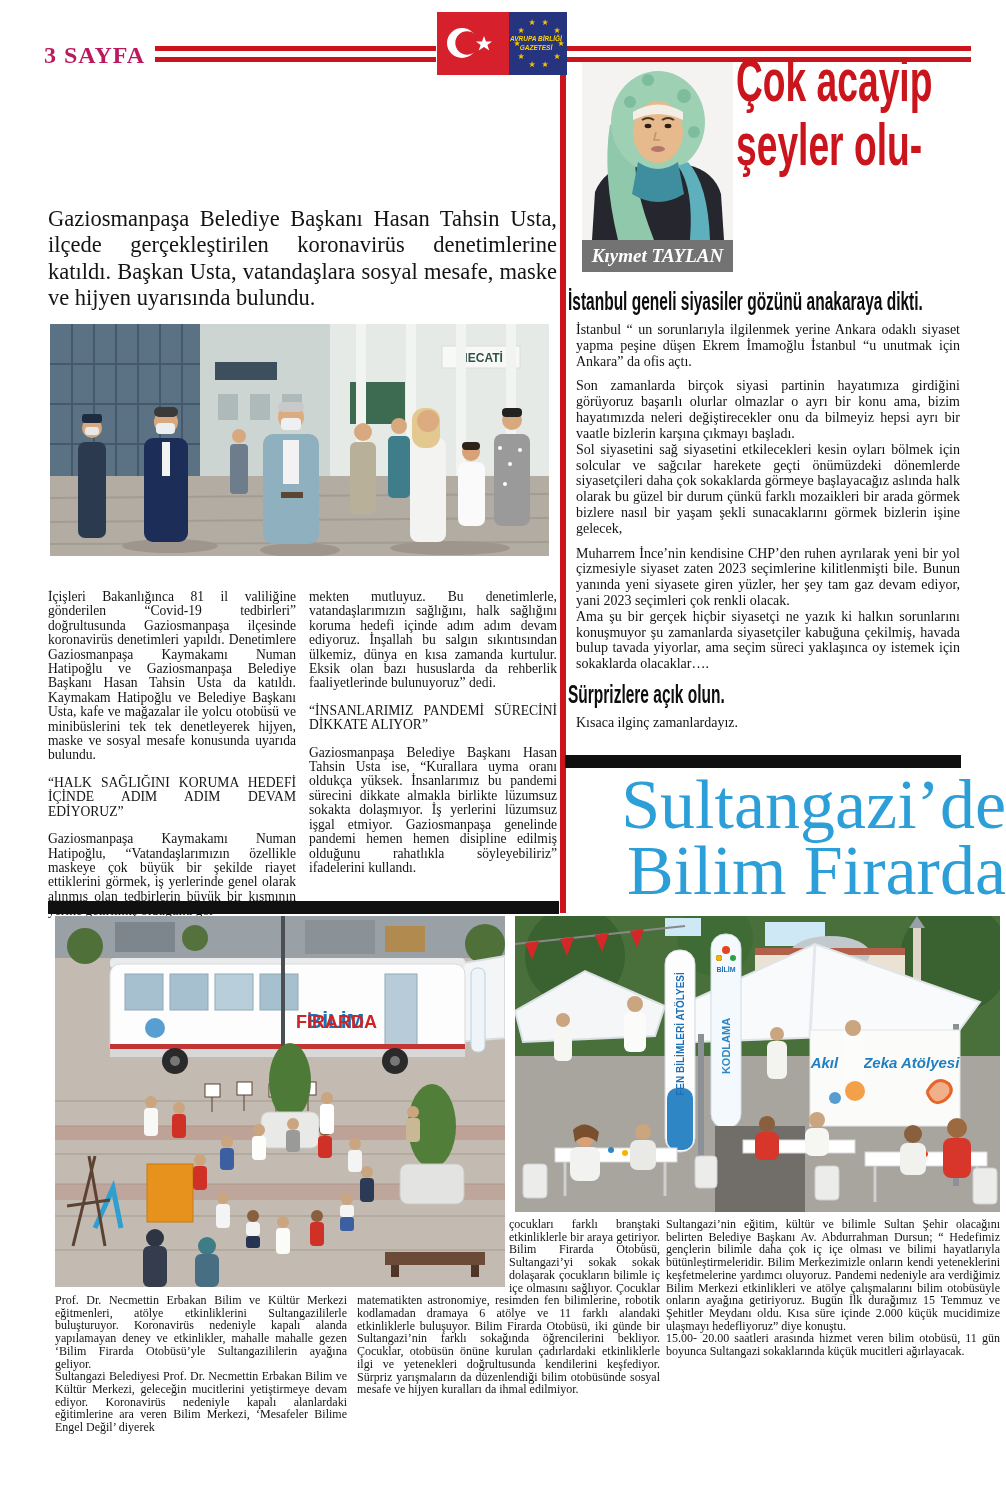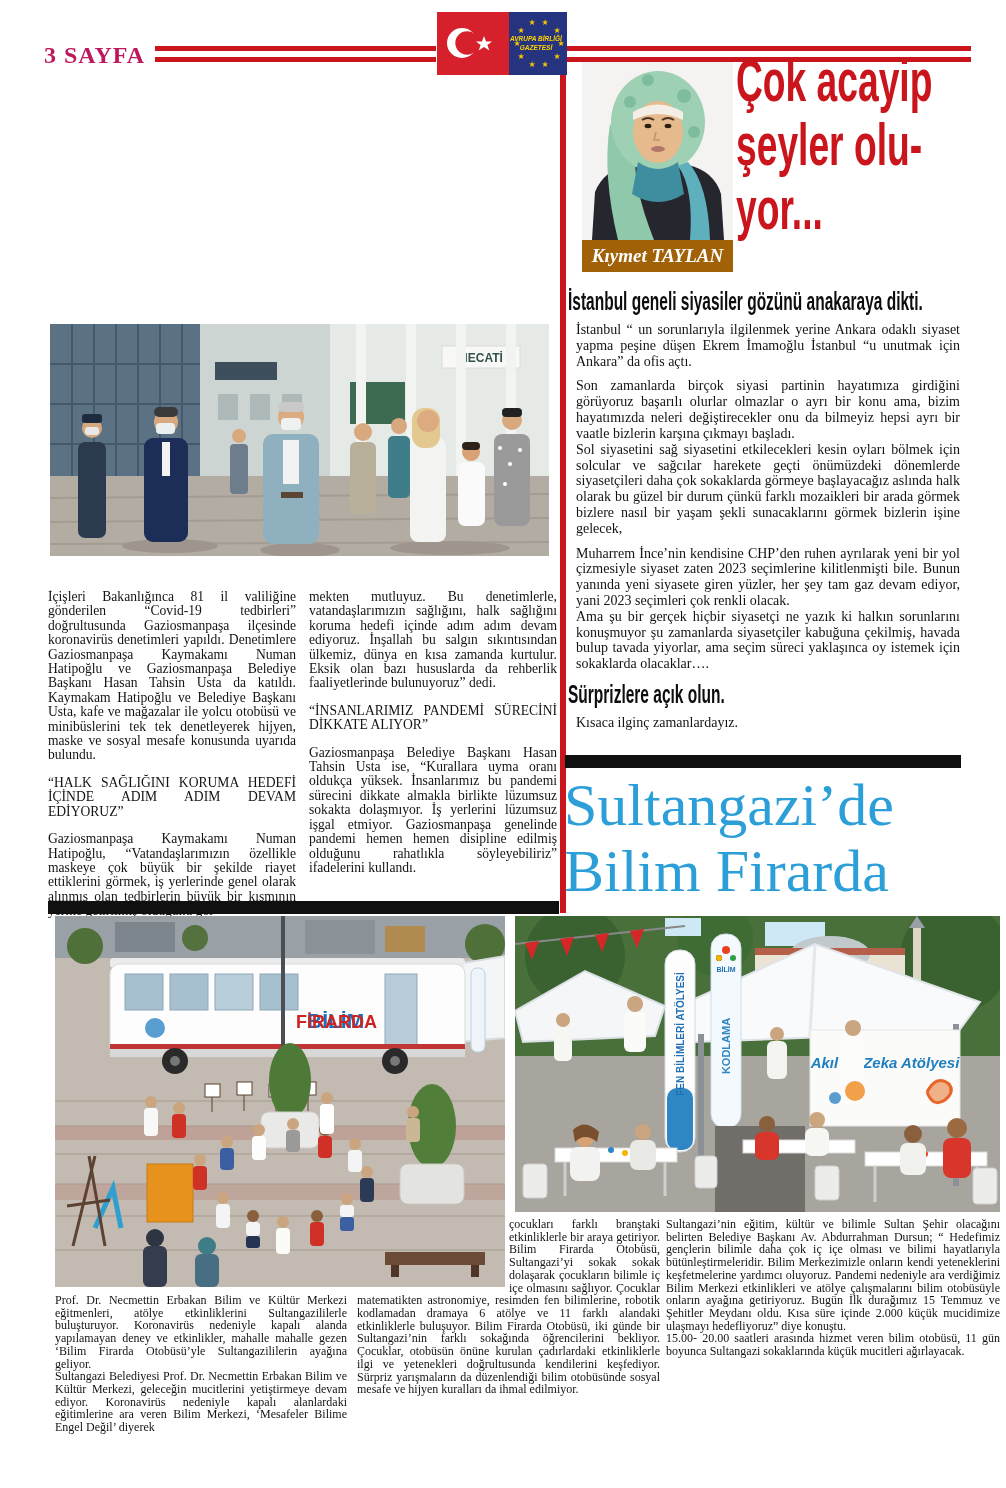--- a/index.html
+++ b/index.html
@@ -16,34 +16,34 @@
   
   .h1wrap{left:48px;top:132px;width:512px;height:66px;overflow:visible;}
   .h1wrap .cond{font-family:"Liberation Sans",sans-serif;font-weight:bold;font-size:58px;
                 line-height:62px;color:#c9151b;transform:scaleX(.31);}
   .lede{left:48px;top:206px;width:509px;font-size:22.5px;line-height:1.17;}
   .cols{top:590px;width:248px;height:334px;overflow:hidden;font-size:13.6px;line-height:1.06;}
   .subhead{text-transform:none;}
   .barL{left:48px;top:901px;width:511px;height:13px;background:#101010;}
   .vline{left:560px;top:75px;width:6px;height:838px;background:#c9151b;}
   
-  .namebar{left:582px;top:240px;width:151px;height:32px;background:#a16207;color:#fff;
+  .namebar{left:582px;top:240px;width:151px;height:32px;background:#737373;color:#fff;
            font-style:italic;font-weight:bold;font-size:19px;line-height:32px;text-align:center;}
   .h2wrap{left:736px;top:50px;width:270px;}
   .h2wrap div{height:64px;}
   .h2wrap .cond{font-family:"Liberation Sans",sans-serif;font-weight:bold;font-size:60px;
                 line-height:62px;color:#c9151b;transform:scaleX(.62);}
   .rail{left:568px;top:286px;width:392px;height:466px;overflow:hidden;font-size:14px;line-height:1.13;}
   .rail p{margin:0 0 9px 8px;}
   .rail-h{height:28px;margin:2px 0 6px 0;}
   .rail-h .cond{font-family:"Liberation Sans",sans-serif;font-weight:bold;font-size:25px;
                 line-height:27px;color:#0d0d0d;transform:scaleX(.62);}
   .barR{left:565px;top:755px;width:396px;height:13px;background:#101010;}
-  .bluehead{left:564px;top:772px;width:442px;font-size:60px;line-height:66px;color:#2d9fd8;
-            font-family:"Liberation Serif",serif;}
+  .bluehead{left:564px;top:772px;width:442px;font-size:70px;line-height:66px;color:#2d9fd8;
+            font-family:"Liberation Serif",serif;text-align:right;}
   
   .bcol{font-size:12px;line-height:1.06;overflow:hidden;}
   .floatspacer{float:left;width:152px;height:72px;}
   svg{display:block;}
 </style>
 </head>
 <body>
 
 <div class="page">
 
@@ -70,20 +70,21 @@
         <text x="84" y="21">★</text>
           <text x="95" y="13">★</text>
           <text x="108" y="13">★</text>
         <text x="120" y="21">★</text>
       </g>
       <text x="99" y="29" font-family="Liberation Sans,sans-serif" font-weight="bold" font-style="italic" font-size="6.5" fill="#ffd400" text-anchor="middle">AVRUPA BİRLİĞİ</text>
       <text x="99" y="38" font-family="Liberation Sans,sans-serif" font-weight="bold" font-style="italic" font-size="6.5" fill="#ffd400" text-anchor="middle">GAZETESİ</text>
     </svg>
   </div>
 
+  <div class="abs lede just">Gaziosmanpaşa Belediye Başkanı Hasan Tahsin Usta, ilçede gerçekleştirilen koronavirüs denetimlerine katıldı. Başkan Usta, vatandaşlara sosyal mesafe, maske ve hijyen uyarısında bulundu.</div>
 
   <div class="abs" style="left:50px;top:324px;">
     <svg width="499" height="232" viewBox="0 0 499 232">
       <rect width="499" height="232" fill="#e8edf0"></rect>
       <rect x="0" y="0" width="155" height="162" fill="#5a7284"></rect>
       <g stroke="#46596a" stroke-width="2">
         <line x1="22" y1="0" x2="22" y2="162"></line>
           <line x1="44" y1="0" x2="44" y2="162"></line>
         <line x1="66" y1="0" x2="66" y2="162"></line>
           <line x1="88" y1="0" x2="88" y2="162"></line>
@@ -202,21 +203,20 @@
       <path d="M96,104 Q112,126 108,178 L128,178 Q126,122 106,100 Z" fill="#5fb0bd"></path>
     </svg>
   </div>
   <div class="abs namebar">
     <span>Kıymet TAYLAN</span>
   </div>
 
   <div class="abs h2wrap">
     <div><span class="cond">Çok acayip</span></div>
     <div><span class="cond">şeyler olu-</span></div>
-    <div><span class="cond">yor...</span></div>
   </div>
 
   <div class="abs rail just">
     <div class="rail-h"><span class="cond">İstanbul geneli siyasiler gözünü anakaraya dikti.</span></div>
     <p class="prelines">İstanbul “ un sorunlarıyla ilgilenmek yerine Ankara odaklı siyaset yapma peşine düşen Ekrem İmamoğlu İstanbul “u  unutmak için Ankara” da ofis açtı.</p>
     <p class="prelines">Son zamanlarda birçok siyasi partinin hayatımıza girdiğini görüyoruz başarılı olurlar olmazlar o ayrı bir konu ama, bizim hayatımızda neleri değiştirecekler onu da bilmeyiz hepsi ayrı bir vaatle bizlerin karşına çıkmayı başladı.
  Sol siyasetini sağ siyasetini etkilecekleri kesin oyları bölmek için solcular ve sağcılar harekete geçti önümüzdeki dönemlerde siyasetçileri daha çok sokaklarda görmeye başlayacağız aslında halk olarak bu güzel bir durum çünkü farklı mozaikleri bir arada görmek bizlere nasıl bir yaşam şekli sunacaklarını görmek bizlerin işine gelecek,</p>
     <p class="prelines">Muharrem İnce’nin kendisine CHP’den ruhen ayrılarak yeni bir yol çizmesiyle siyaset zaten 2023 seçimlerine kilitlenmişti bile. Bunun yanında yeni siyasete giren yüzler, her şey tam gaz devam ediyor, yani 2023 seçimleri çok renkli olacak.
 Ama şu bir gerçek hiçbir siyasetçi ne yazık ki halkın sorunlarını konuşmuyor şu zamanlarda siyasetçiler kabuğuna çekilmiş, havada bulup tavada yiyorlar, ama seçim süreci yaklaşınca oy istemek için sokaklarda olacaklar….</p>
     <div class="rail-h"><span class="cond">Sürprizlere açık olun.</span></div>

